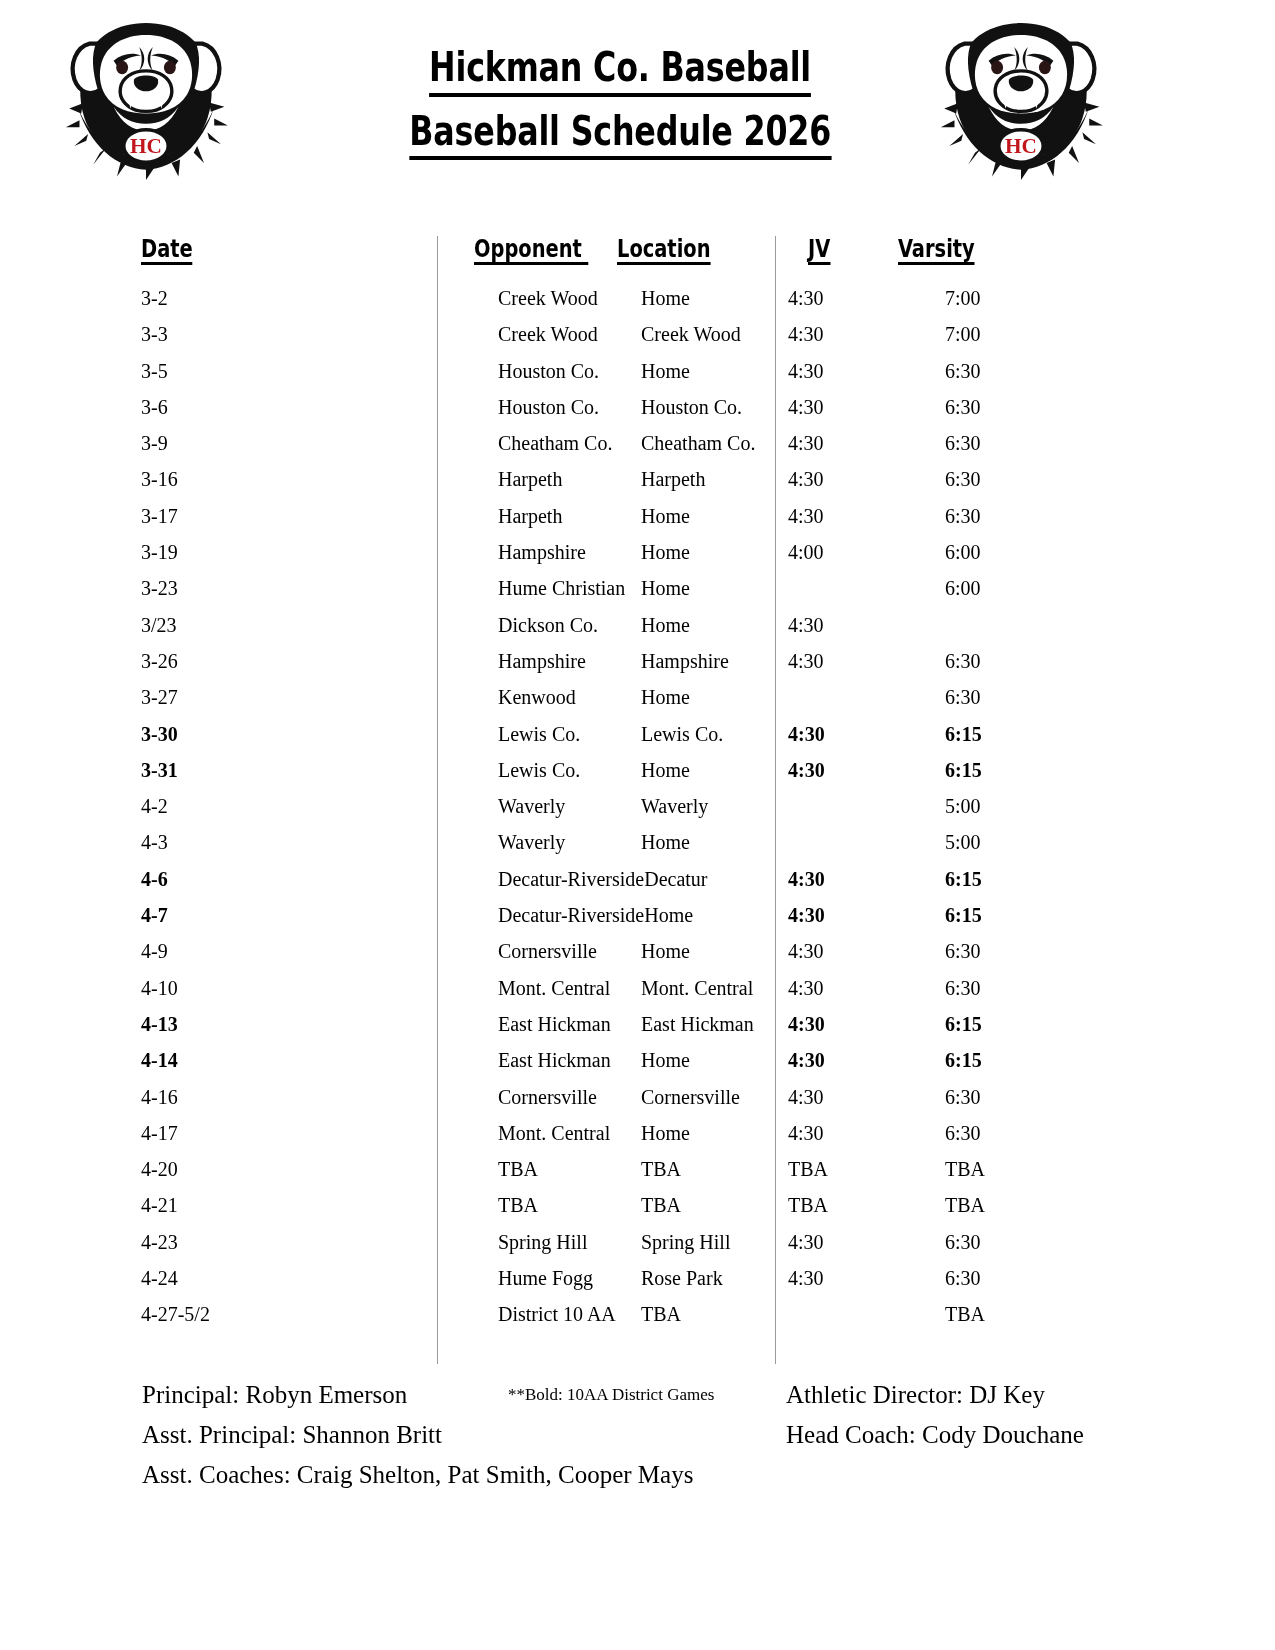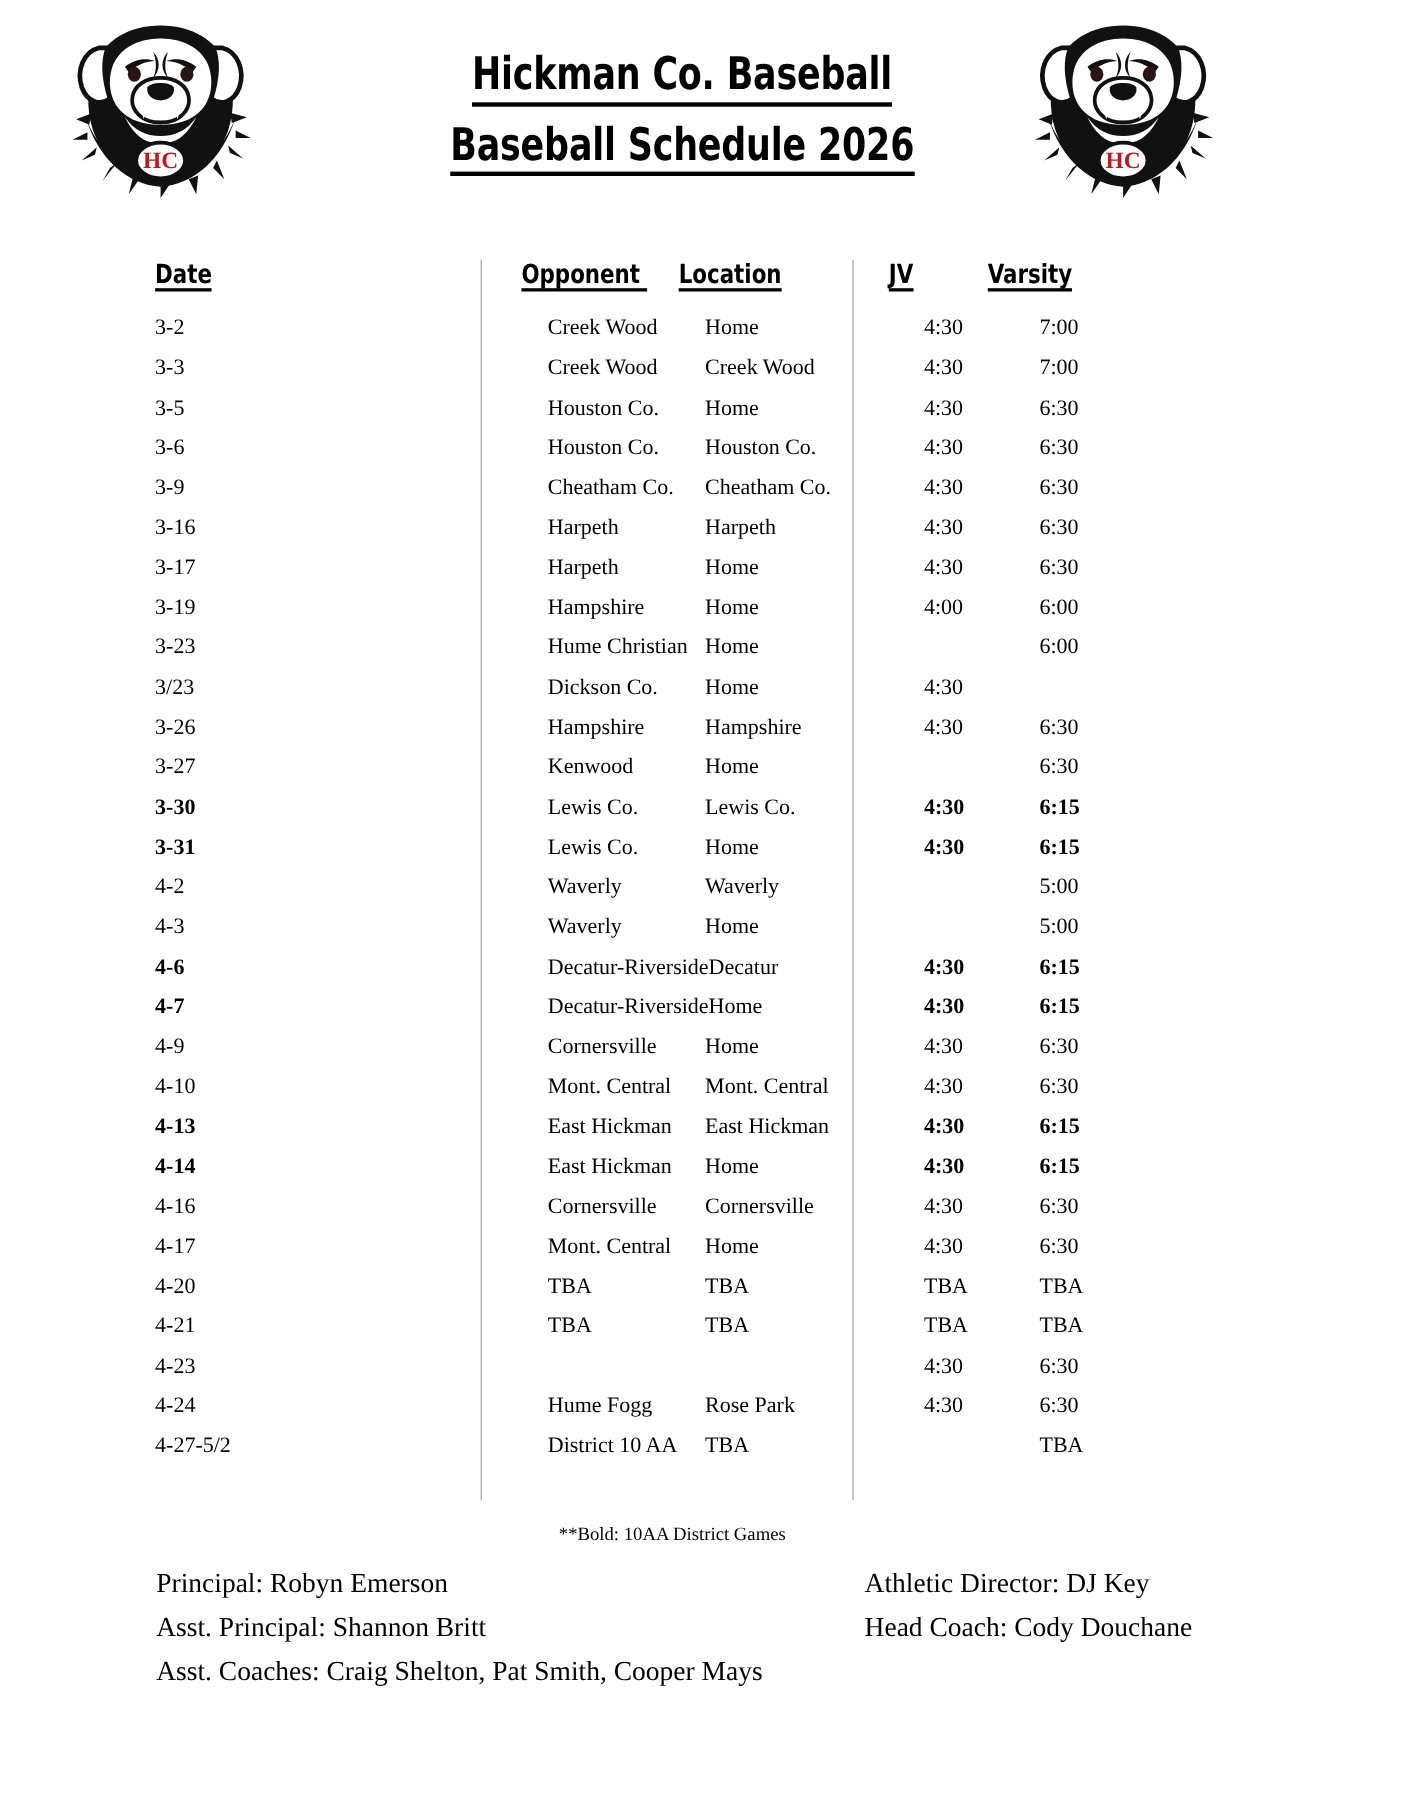--- a/index.html
+++ b/index.html
@@ -105,21 +105,21 @@
     line-height: 36.3px;
     white-space: pre;
   }
   .row.bold .cell { font-weight: bold; }
 
   .cell {
     position: absolute;
     top: 0;
   }
   .c-date     { left: 141px; }
-  .c-jv       { left: 840px; }
+  .c-jv       { left: 788px; }
   .c-varsity  { left: 897px; margin-left: 48px; }
 
   
   .oppwrap {
     position: absolute;
     left: 474px;
     top: 0;
     white-space: pre;
     margin-left: 24px;
   }
@@ -133,21 +133,20 @@
     position: absolute;
     left: 0;
     top: 1360px;
     width: 1275px;
     font-size: 25px;
   }
   .foot-line {
     position: absolute;
     white-space: pre;
     line-height: 1;
-    margin-top: 45px;
   }
   #foot-principal      { left: 142px; top: 22px; }
   #foot-asst-principal { left: 142px; top: 62px; }
   #foot-asst-coaches   { left: 142px; top: 102px; }
   #foot-ad             { left: 786px; top: 22px; }
   #foot-coach          { left: 786px; top: 62px; }
   #foot-note {
     position: absolute;
     left: 508px;
     top: 26px;
@@ -266,21 +265,21 @@
       <div class="row bold"><span class="cell c-date">4-6</span><span class="oppwrap"><span class="opp">Decatur-Riverside</span><span class="loc">Decatur</span></span><span class="cell c-jv">4:30</span><span class="cell c-varsity">6:15</span></div>
       <div class="row bold"><span class="cell c-date">4-7</span><span class="oppwrap"><span class="opp">Decatur-Riverside</span><span class="loc">Home</span></span><span class="cell c-jv">4:30</span><span class="cell c-varsity">6:15</span></div>
       <div class="row"><span class="cell c-date">4-9</span><span class="oppwrap"><span class="opp">Cornersville</span><span class="loc">Home</span></span><span class="cell c-jv">4:30</span><span class="cell c-varsity">6:30</span></div>
       <div class="row"><span class="cell c-date">4-10</span><span class="oppwrap"><span class="opp">Mont. Central</span><span class="loc">Mont. Central</span></span><span class="cell c-jv">4:30</span><span class="cell c-varsity">6:30</span></div>
       <div class="row bold"><span class="cell c-date">4-13</span><span class="oppwrap"><span class="opp">East Hickman</span><span class="loc">East Hickman</span></span><span class="cell c-jv">4:30</span><span class="cell c-varsity">6:15</span></div>
       <div class="row bold"><span class="cell c-date">4-14</span><span class="oppwrap"><span class="opp">East Hickman </span><span class="loc">Home</span></span><span class="cell c-jv">4:30</span><span class="cell c-varsity">6:15</span></div>
       <div class="row"><span class="cell c-date">4-16</span><span class="oppwrap"><span class="opp">Cornersville</span><span class="loc">Cornersville</span></span><span class="cell c-jv">4:30</span><span class="cell c-varsity">6:30</span></div>
       <div class="row"><span class="cell c-date">4-17</span><span class="oppwrap"><span class="opp">Mont. Central</span><span class="loc">Home</span></span><span class="cell c-jv">4:30</span><span class="cell c-varsity">6:30</span></div>
       <div class="row"><span class="cell c-date">4-20</span><span class="oppwrap"><span class="opp">TBA</span><span class="loc">TBA</span></span><span class="cell c-jv">TBA</span><span class="cell c-varsity">TBA</span></div>
       <div class="row"><span class="cell c-date">4-21</span><span class="oppwrap"><span class="opp">TBA</span><span class="loc">TBA</span></span><span class="cell c-jv">TBA</span><span class="cell c-varsity">TBA</span></div>
-      <div class="row"><span class="cell c-date">4-23</span><span class="cell c-jv">4:30</span><span class="cell c-varsity">6:30</span></div>
+      <div class="row"><span class="cell c-date">4-23</span><span class="oppwrap"><span class="opp">Spring Hill</span><span class="loc">Spring Hill</span></span><span class="cell c-jv">4:30</span><span class="cell c-varsity">6:30</span></div>
       <div class="row"><span class="cell c-date">4-24</span><span class="oppwrap"><span class="opp">Hume Fogg</span><span class="loc">Rose Park</span></span><span class="cell c-jv">4:30</span><span class="cell c-varsity">6:30</span></div>
       <div class="row"><span class="cell c-date">4-27-5/2</span><span class="oppwrap"><span class="opp">District 10 AA</span><span class="loc">TBA</span></span><span class="cell c-jv"></span><span class="cell c-varsity">TBA</span></div>
     </div>
 </div>
 
 <div id="footer">
   <div class="foot-line" id="foot-principal">Principal: Robyn Emerson</div>
   <div class="foot-line" id="foot-asst-principal">Asst. Principal: Shannon Britt</div>
   <div class="foot-line" id="foot-asst-coaches">Asst. Coaches: Craig Shelton, Pat Smith, Cooper Mays</div>
   <div class="foot-line" id="foot-ad">Athletic Director: DJ Key</div>

